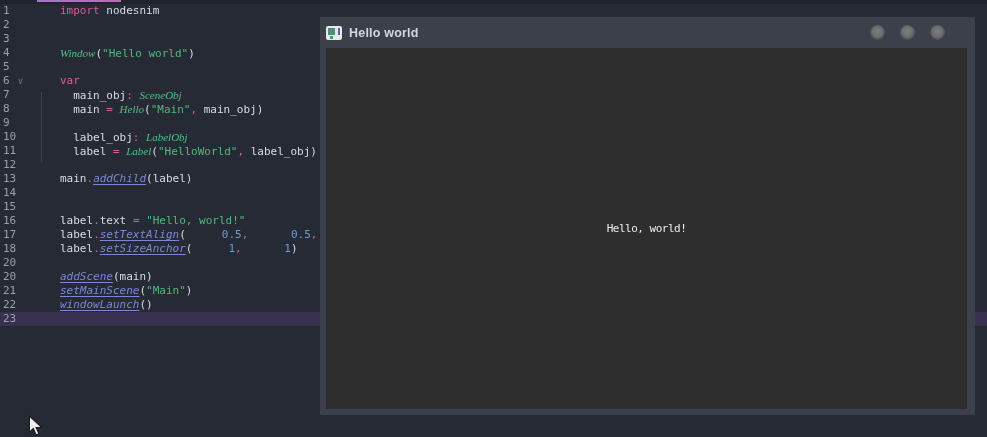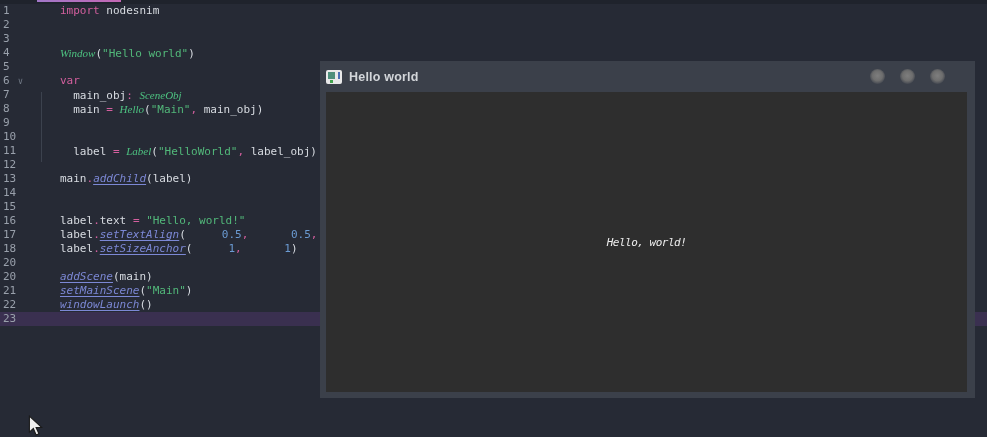--- a/index.html
+++ b/index.html
@@ -28,34 +28,34 @@
   .tk-pl  { color:#D8DCE2; }
   .tk-pun { color:#D8DCE2; }
   .tk-fn  { color:#4DC281; font-style:italic;font-family:Liberation Serif, serif; }
   .tk-str { color:#52B87A; }
   .tk-call{ color:#7C88D5; font-style:italic; text-decoration:underline; text-underline-offset:2px; }
   .tk-num { color:#6B9BD3;padding-left:36px; }
 
   .indent-guide { position:absolute; left:41px; top:88px; width:1px; height:70px; background:#3C424E; }
 
   
-  .app-window { position:absolute; left:320px; top:17px; width:655px; height:337px;
-    background:#3B404A; z-index:5;margin-top:44px; }
+  .app-window { position:absolute; left:320px; top:17px; width:655px; height:398px;
+    background:#3B404A; z-index:5; }
   .titlebar { height:31px; display:flex; align-items:center; padding-left:6px; }
   .win-icon { width:16px; height:14px; background:#E9E9E9; border-radius:2px; position:relative; margin-right:7px; }
   .win-icon .img  { position:absolute; left:2px; top:2px; width:7px; height:7px; background:#4E8F7B; }
   .win-icon .bar  { position:absolute; right:2px; top:2px; width:2px; height:7px; background:#4A6FB5; }
   .win-icon .chip { position:absolute; left:4px; bottom:1px; width:3px; height:3px; background:#44A34F; }
   .win-title { color:#D3D6DA; font-size:12.5px; font-weight:600; letter-spacing:.2px; }
   .controls { margin-left:auto; margin-right:30px; display:flex; gap:15px; }
   .ctrl { width:15px; height:15px; border-radius:50%;
     background:radial-gradient(circle at 50% 45%, #7E7E7E 0%, #6E6E6E 45%, rgba(110,110,110,0) 80%); }
   .win-content { position:absolute; left:6px; right:8px; top:31px; bottom:6px;
     background:#2E2E2E; display:flex; align-items:center; justify-content:center; }
-  .hello-text { color:#EDEDED; font-family:"DejaVu Sans Mono", monospace; font-size:11px; letter-spacing:-0.5px;font-style:italic; }
+  .hello-text { color:#EDEDED; font-family:"DejaVu Sans Mono", monospace; font-size:11px; letter-spacing:-0.5px; }
 
   
   .mouse-cursor { position:absolute; left:28px; top:415px; z-index:9; }
 </style>
 </head>
 <body>
 
 <div class="top-strip"></div>
 <div class="tab-indicator"></div>
 
@@ -63,21 +63,21 @@
   <div>
       <div class="code-row"><span class="gutter-num">1</span><span class="code-text"><span class="tk-kw">import</span><span class="tk-pl"> nodesnim</span></span></div>
       <div class="code-row"><span class="gutter-num">2</span><span class="code-text"></span></div>
       <div class="code-row"><span class="gutter-num">3</span><span class="code-text"></span></div>
       <div class="code-row"><span class="gutter-num">4</span><span class="code-text"><span class="tk-fn">Window</span><span class="tk-pun">(</span><span class="tk-str">"Hello world"</span><span class="tk-pun">)</span></span></div>
       <div class="code-row"><span class="gutter-num">5</span><span class="code-text"></span></div>
       <div class="code-row"><span class="gutter-num">6<span class="fold">∨</span></span><span class="code-text"><span class="tk-kw">var</span></span></div>
       <div class="code-row"><span class="gutter-num">7</span><span class="code-text"><span class="tk-pl">  main_obj</span><span class="tk-op">:</span><span class="tk-pl"> </span><span class="tk-fn">SceneObj</span></span></div>
       <div class="code-row"><span class="gutter-num">8</span><span class="code-text"><span class="tk-pl">  main </span><span class="tk-op">=</span><span class="tk-pl"> </span><span class="tk-fn">Hello</span><span class="tk-pun">(</span><span class="tk-str">"Main"</span><span class="tk-op">,</span><span class="tk-pl"> main_obj</span><span class="tk-pun">)</span></span></div>
       <div class="code-row"><span class="gutter-num">9</span><span class="code-text"></span></div>
-      <div class="code-row"><span class="gutter-num">10</span></div>
+      <div class="code-row"><span class="gutter-num">10</span><span class="code-text"><span class="tk-pl">  label_obj</span><span class="tk-op">:</span><span class="tk-pl"> </span><span class="tk-fn">LabelObj</span></span></div>
       <div class="code-row"><span class="gutter-num">11</span><span class="code-text"><span class="tk-pl">  label </span><span class="tk-op">=</span><span class="tk-pl"> </span><span class="tk-fn">Label</span><span class="tk-pun">(</span><span class="tk-str">"HelloWorld"</span><span class="tk-op">,</span><span class="tk-pl"> label_obj</span><span class="tk-pun">)</span></span></div>
       <div class="code-row"><span class="gutter-num">12</span><span class="code-text"></span></div>
       <div class="code-row"><span class="gutter-num">13</span><span class="code-text"><span class="tk-pl">main</span><span class="tk-op">.</span><span class="tk-call">addChild</span><span class="tk-pun">(</span><span class="tk-pl">label</span><span class="tk-pun">)</span></span></div>
       <div class="code-row"><span class="gutter-num">14</span><span class="code-text"></span></div>
       <div class="code-row"><span class="gutter-num">15</span><span class="code-text"></span></div>
       <div class="code-row"><span class="gutter-num">16</span><span class="code-text"><span class="tk-pl">label</span><span class="tk-op">.</span><span class="tk-pl">text </span><span class="tk-op">=</span><span class="tk-pl"> </span><span class="tk-str">"Hello, world!"</span></span></div>
       <div class="code-row"><span class="gutter-num">17</span><span class="code-text"><span class="tk-pl">label</span><span class="tk-op">.</span><span class="tk-call">setTextAlign</span><span class="tk-pun">(</span><span class="tk-num">0.5</span><span class="tk-op">,</span><span class="tk-pl"> </span><span class="tk-num">0.5</span><span class="tk-op">,</span><span class="tk-pl"> </span><span class="tk-num">0.5</span><span class="tk-op">,</span><span class="tk-pl"> </span><span class="tk-num">0.5</span><span class="tk-pun">)</span></span></div>
       <div class="code-row"><span class="gutter-num">18</span><span class="code-text"><span class="tk-pl">label</span><span class="tk-op">.</span><span class="tk-call">setSizeAnchor</span><span class="tk-pun">(</span><span class="tk-num">1</span><span class="tk-op">,</span><span class="tk-pl"> </span><span class="tk-num">1</span><span class="tk-pun">)</span></span></div>
       <div class="code-row"><span class="gutter-num">20</span><span class="code-text"></span></div>
       <div class="code-row"><span class="gutter-num">20</span><span class="code-text"><span class="tk-call">addScene</span><span class="tk-pun">(</span><span class="tk-pl">main</span><span class="tk-pun">)</span></span></div>

